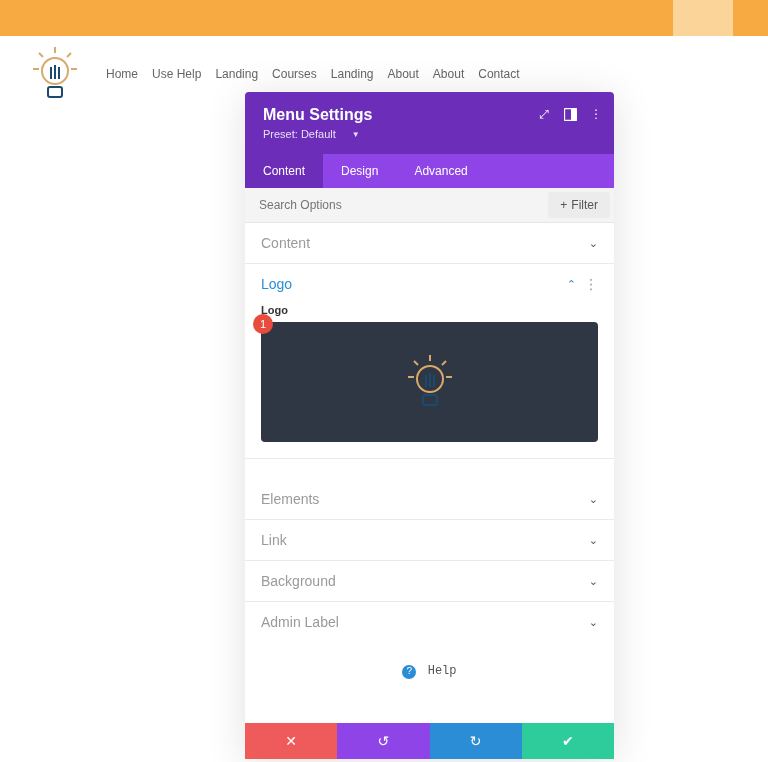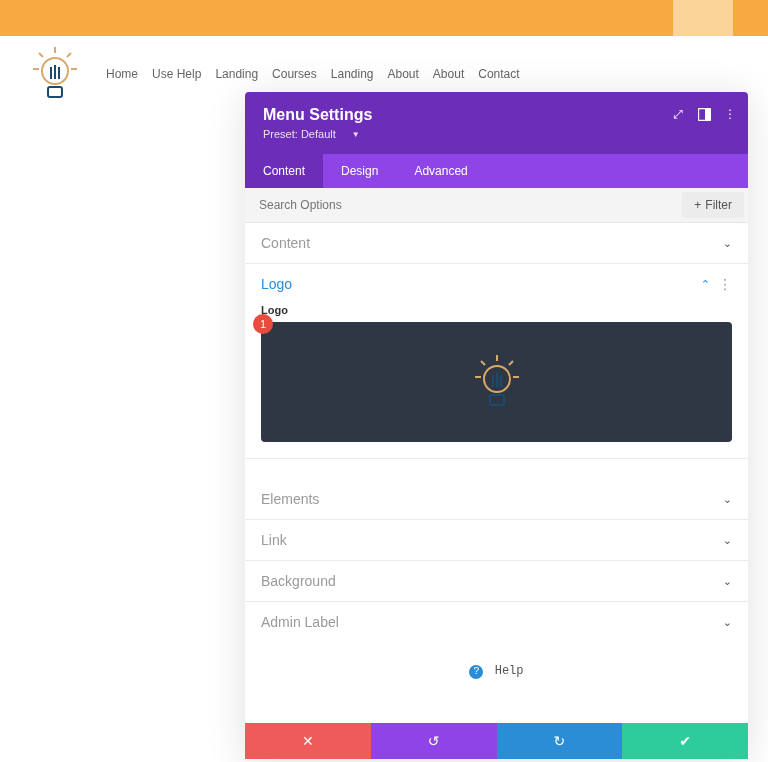--- a/index.html
+++ b/index.html
@@ -3,21 +3,21 @@
 <meta charset="utf-8">
 <style>
   * { box-sizing: border-box; margin: 0; padding: 0; }
   html, body { width: 768px; height: 762px; font-family: -apple-system, "Segoe UI", Helvetica, Arial, sans-serif; background: #ffffff; color: #333; overflow: hidden; }
   .topbar { height: 36px; background: #f8aa42; position: relative; }
   .topbar .light { position: absolute; right: 35px; top: 0; width: 60px; height: 36px; background: #fbd49a; }
   .site-header { display: flex; align-items: center; gap: 24px; padding: 8px 16px 10px 28px; }
   .logo { width: 54px; height: 60px; display: flex; align-items: center; justify-content: center; }
   .nav { display: flex; gap: 14px; }
   .nav a { color: #666; font-size: 12px; text-decoration: none; }
-  .modal { position: absolute; left: 245px; top: 92px; width: 503px; background: #ffffff; box-shadow: 0 4px 40px rgba(0,0,0,0.12); border-radius: 4px; }
+  .modal { position: absolute; left: 245px; top: 92px; width: 369px; background: #ffffff; box-shadow: 0 4px 40px rgba(0,0,0,0.12); border-radius: 4px; }
   .m-header { background: #6c2eb9; color: #fff; padding: 14px 18px 12px; border-radius: 4px 4px 0 0; position: relative; }
   .m-header .title { font-size: 16px; font-weight: 600; }
   .m-header .preset { font-size: 11px; opacity: 0.85; margin-top: 4px; display: inline-flex; align-items: center; gap: 16px; }
   .m-header .preset .tri { font-size: 8px; }
   .m-header .icons { position: absolute; right: 10px; top: 14px; display: flex; gap: 10px; align-items: center; }
   .m-header .icons span { width: 16px; height: 16px; display: inline-flex; align-items: center; justify-content: center; font-size: 12px; color: #fff; cursor: pointer; }
   .tabs { display: flex; background: #8e44e6; }
   .tab { flex: none; padding: 10px 18px; color: #fff; font-size: 12px; cursor: pointer; }
   .tab.active { background: #6c2eb9; }
   .searchbar { display: flex; align-items: center; justify-content: space-between; background: #f4f4f4; border-bottom: 1px solid #e6e6e6; }

